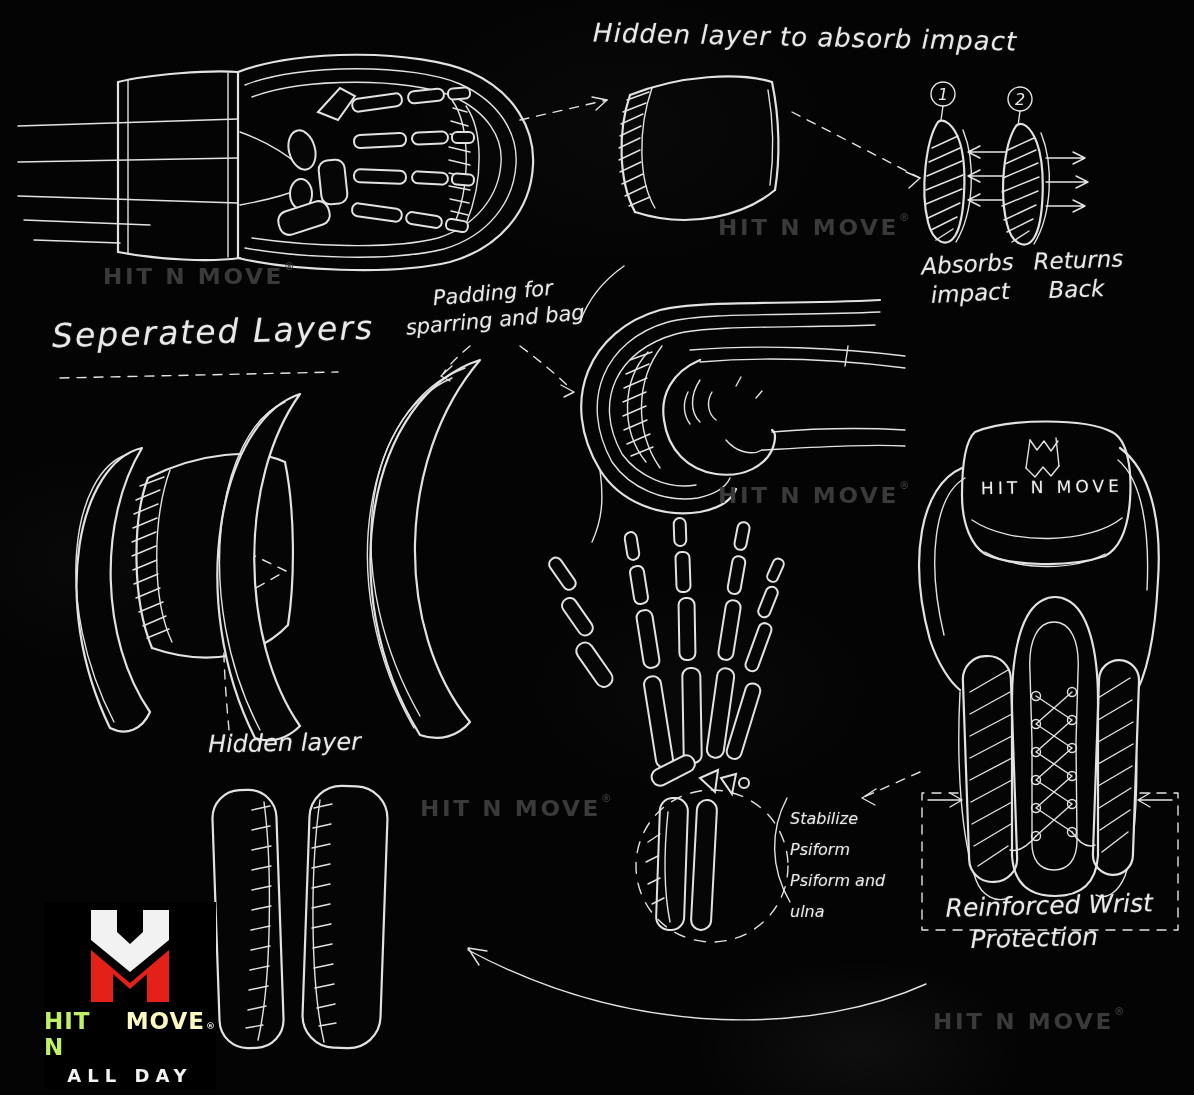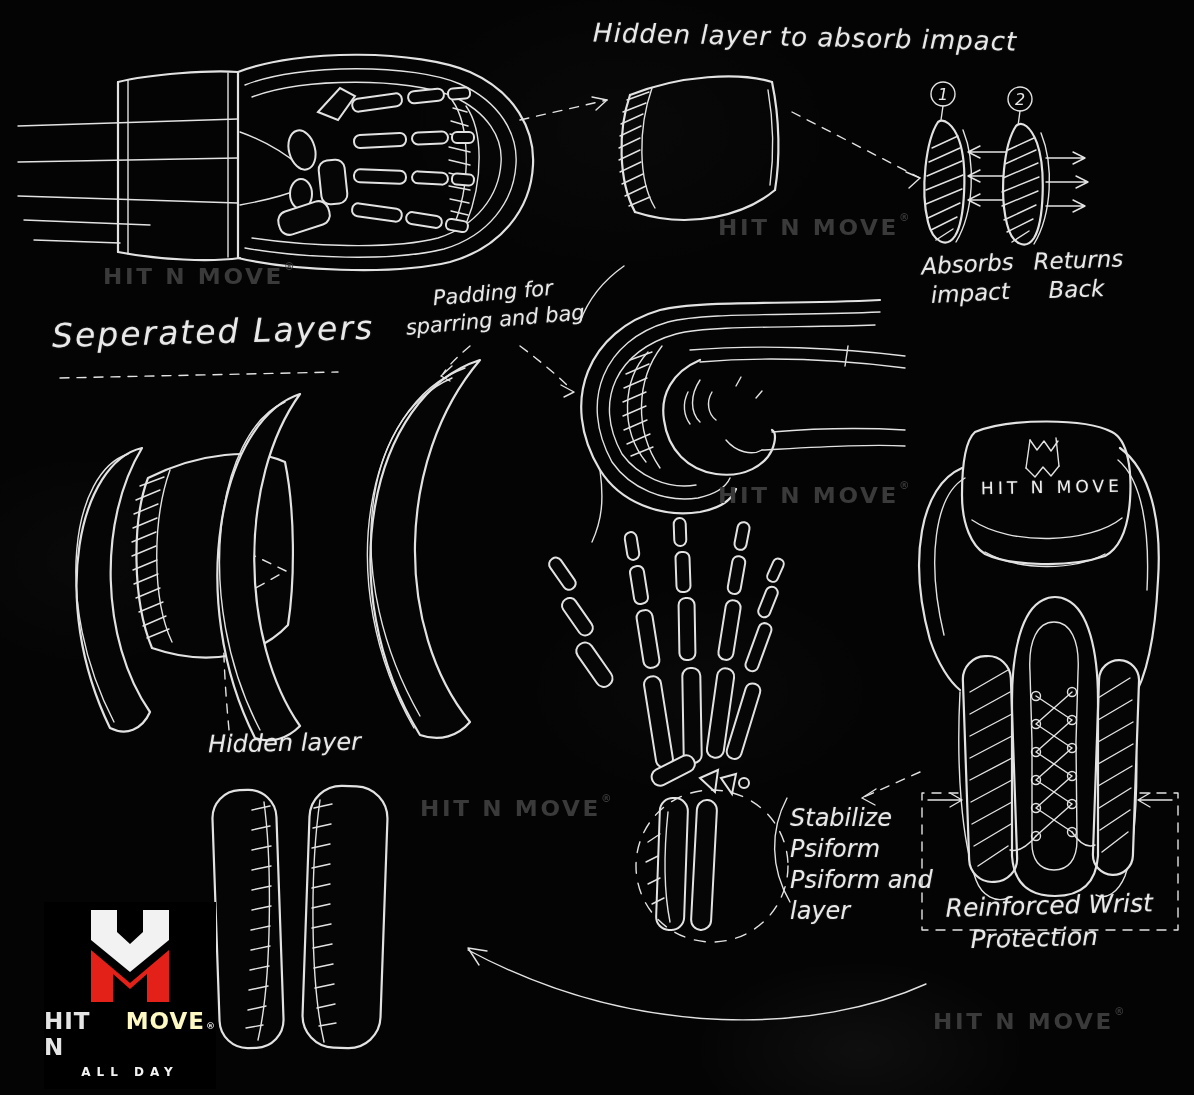--- a/index.html
+++ b/index.html
@@ -25,31 +25,31 @@
   .wm{position:absolute;color:#3a3a3a;font-weight:800;font-size:22px;letter-spacing:2.5px;white-space:nowrap;transform:scaleX(1.05);transform-origin:left}
   .wm sup{font-size:10px;vertical-align:14px}
   #t-title{left:593px;top:22px;font-size:26px;transform:rotate(1.2deg);letter-spacing:1px}
   #t-absorbs{left:922px;top:250px;font-size:23px;transform:rotate(-3deg);line-height:29px}
   #t-absorbs .l2{margin-left:8px}
   #t-returns{left:1034px;top:246px;font-size:23px;transform:rotate(-2deg);line-height:29px}
   #t-returns .l2{margin-left:14px}
   #t-separated{left:52px;top:312px;font-size:33px;transform:rotate(-1.5deg);letter-spacing:2px}
   #t-padding{left:396px;top:280px;font-size:21px;transform:rotate(-5deg);line-height:27px;text-align:center;width:196px}
   #t-hiddenlayer{left:208px;top:729px;font-size:24px;transform:rotate(-1deg)}
-  #t-stabilize{left:790px;top:803px;font-size:24px;line-height:31px}
+  #t-stabilize{left:790px;top:803px;font-size:16px;line-height:31px}
   #t-reinforced{left:946px;top:890px;font-size:25px;transform:rotate(-1.5deg);line-height:32px}
   #t-reinforced .l2{margin-left:24px}
   #t-glovebrand{left:981px;top:477px;font-size:17px;letter-spacing:4px;font-style:normal;color:#efefef;transform:rotate(-1deg)}
   .hand div{white-space:nowrap}
   #logo{position:absolute;left:44px;top:902px;width:172px;height:187px;background:#000;display:flex;flex-direction:column;align-items:center;padding-top:6px;box-sizing:border-box}
   #logo .brand{display:flex;align-items:baseline;font-weight:800;font-size:23px;letter-spacing:1px;margin-top:4px}
-  #logo .brand .left{color:#e5e5e5}
+  #logo .brand .left{color:#bef264}
   #logo .brand .right{color:#fef9c3;margin-left:7px}
   #logo .brand sup{font-size:9px;color:#f2f2f2;vertical-align:12px;margin-left:1px}
-  #logo .tagline{font-size:12px;letter-spacing:6px;color:#f3f3f3;font-weight:700;margin-top:5px}
+  #logo .tagline{font-size:18px;letter-spacing:6px;color:#f3f3f3;font-weight:700;margin-top:5px}
 </style>
 </head>
 <body>
 
 <div id="stage">
 
 <svg viewBox="0 0 1194 1095" width="1194" height="1095">
 
   <g>
     <path class="ink thin" d="M18,126 L238,119"></path>
@@ -317,21 +317,21 @@
   <div>Padding for</div>
   <div>sparring and bag</div>
 </div>
 
 <div class="hand" id="t-hiddenlayer">Hidden layer</div>
 
 <div class="hand" id="t-stabilize">
   <div>Stabilize</div>
   <div>Psiform</div>
   <div>Psiform and</div>
-  <div>layer</div>
+  <div>ulna</div>
 </div>
 
 <div class="hand" id="t-reinforced">
   <div>Reinforced Wrist</div>
   <div class="l2">Protection</div>
 </div>
 
 <div class="hand" id="t-glovebrand">HIT N MOVE</div>
 
 <div class="wm" style="left:103px;top:261px"><span>HIT N MOVE</span><sup>®</sup></div>

